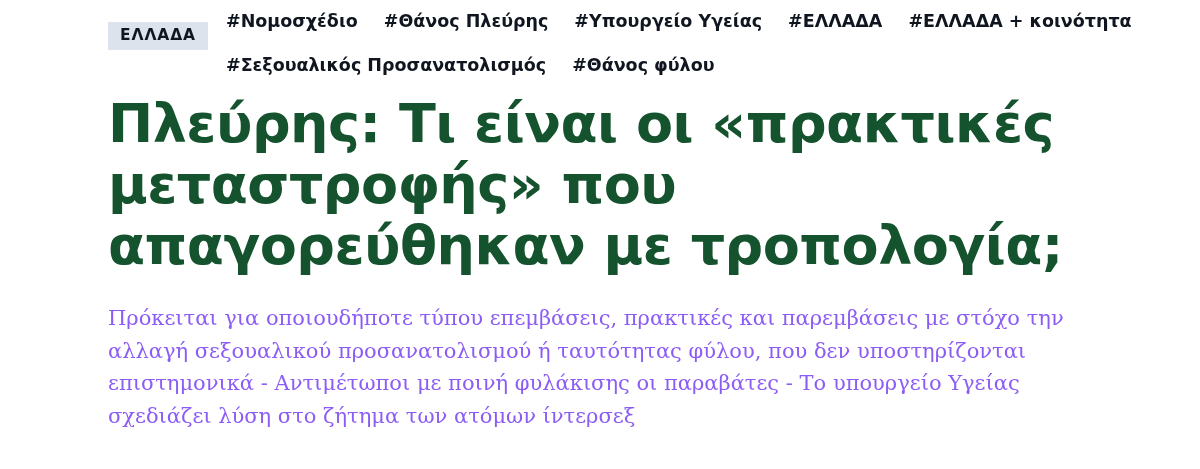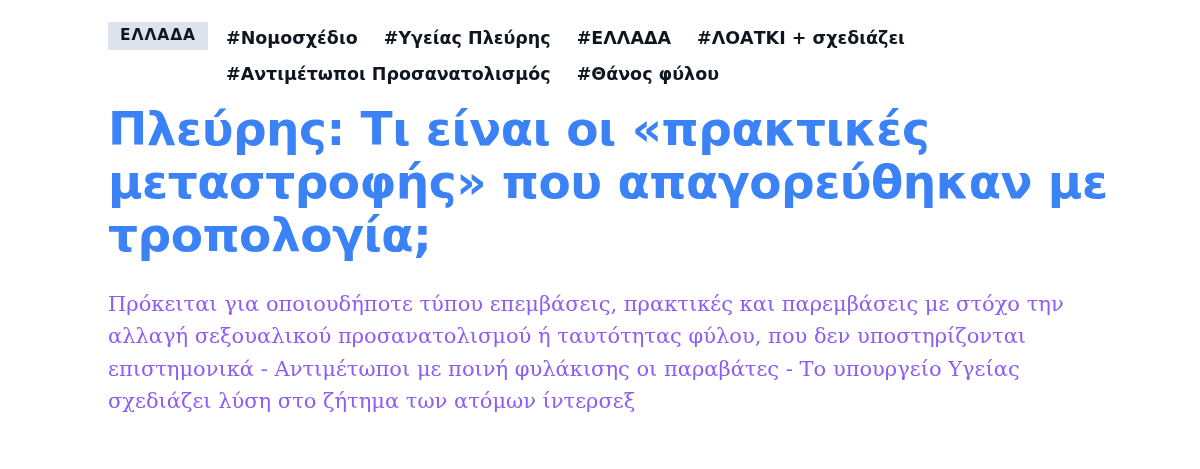--- a/index.html
+++ b/index.html
@@ -44,45 +44,44 @@
     white-space: nowrap;
   }
 
   .tags {
     flex: 1 1 auto;
     margin-left: 18px;
     padding-right: 60px;
     display: flex;
     flex-wrap: wrap;
     align-content: flex-start;
-    gap: 9px 26px;
+    gap: 17px 26px;
     padding-top: 2px;
-    margin-top: 17px;
   }
 
   .tag {
     font-family: "DejaVu Sans", sans-serif;
     font-size: 17.5px;
     font-weight: 700;
     color: #10161f;
     line-height: 1.55;
     white-space: nowrap;
     text-decoration: none;
   }
 
   
   .headline {
     margin: 14px 0 0 108px;
     width: 1035px;
     font-family: "DejaVu Sans", sans-serif;
-    font-size: 47px;
+    font-size: 54px;
     font-weight: 700;
     line-height: 1.13;
     letter-spacing: -0.5px;
-    color: #3b82f6;
+    color: #14532d;
   }
 
   
   .lead {
     margin: 26px 0 0 108px;
     width: 1010px;
     font-family: "DejaVu Serif", serif;
     font-size: 21px;
     line-height: 1.55;
     color: #8b5cf6;
@@ -92,24 +91,25 @@
 </head>
 <body>
 
 <div class="article">
 
   <div class="meta-row">
     <div class="category-badge">ΕΛΛΑΔΑ</div>
 
     <div class="tags">
       <a class="tag">#Νομοσχέδιο</a>
-      <a class="tag">#Υγείας Πλεύρης</a>
+      <a class="tag">#Θάνος Πλεύρης</a>
+      <a class="tag">#Υπουργείο Υγείας</a>
       <a class="tag">#ΕΛΛΑΔΑ</a>
-      <a class="tag">#ΛΟΑΤΚΙ + σχεδιάζει</a>
-      <a class="tag">#Αντιμέτωποι Προσανατολισμός</a>
+      <a class="tag">#ΕΛΛΑΔΑ + κοινότητα</a>
+      <a class="tag">#Σεξουαλικός Προσανατολισμός</a>
       <a class="tag">#Θάνος φύλου</a>
     </div>
   </div>
 
   <h1 class="headline">Πλεύρης: Τι είναι οι «πρακτικές μεταστροφής» που απαγορεύθηκαν με τροπολογία;</h1>
 
   <p class="lead">Πρόκειται για οποιουδήποτε τύπου επεμβάσεις, πρακτικές και παρεμβάσεις με στόχο την αλλαγή σεξουαλικού προσανατολισμού ή ταυτότητας φύλου, που δεν υποστηρίζονται επιστημονικά - Αντιμέτωποι με ποινή φυλάκισης οι παραβάτες - Το υπουργείο Υγείας σχεδιάζει λύση στο ζήτημα των ατόμων ίντερσεξ</p>
 
 </div>
 

